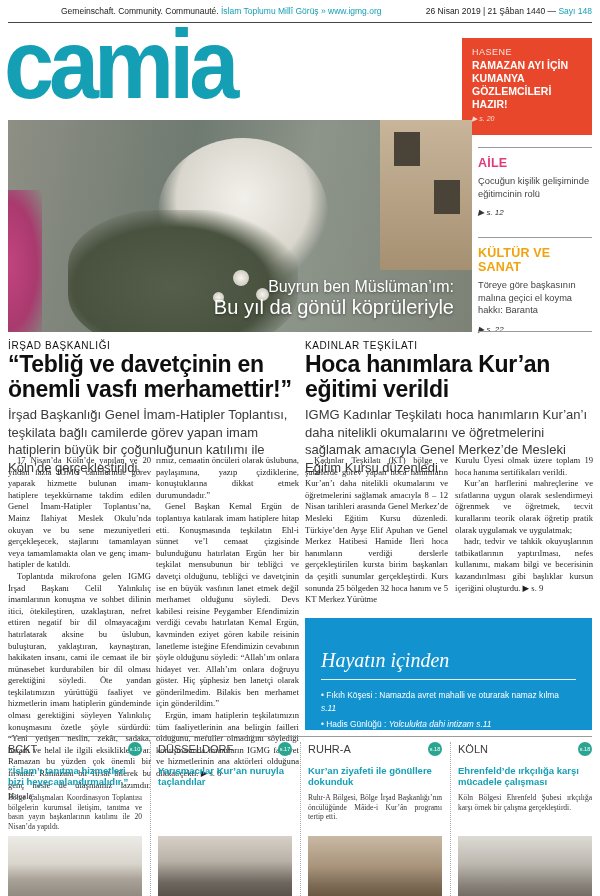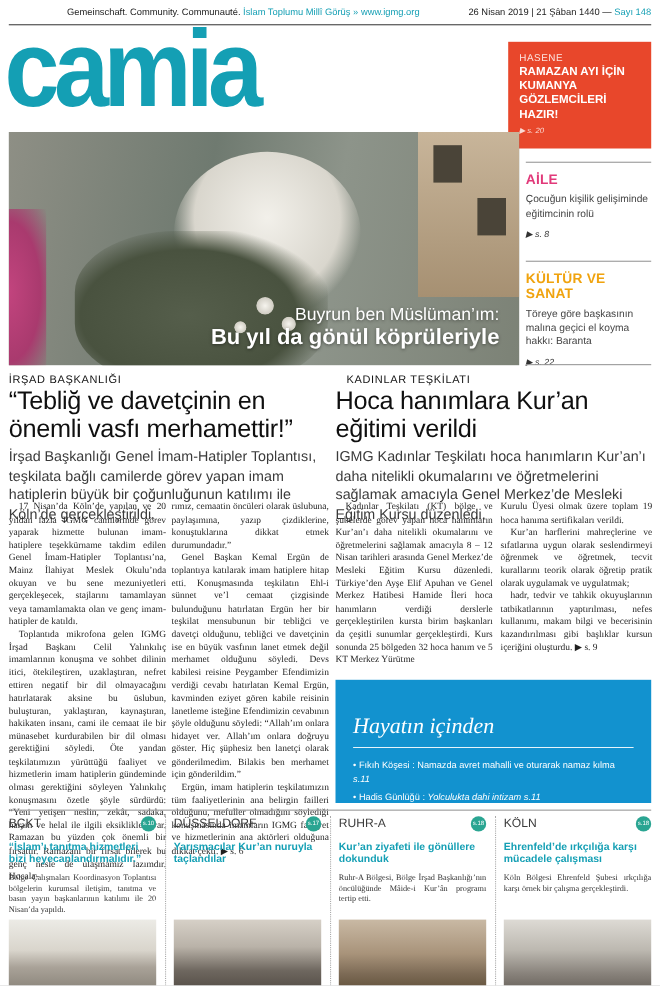--- a/index.html
+++ b/index.html
@@ -27,32 +27,32 @@
   .hero .scarf{position:absolute;left:150px;top:18px;width:170px;height:150px;border-radius:50%;
                background:radial-gradient(ellipse at 50% 40%,#f2f0ea 0%,#d9d6cd 55%,rgba(120,128,115,0) 72%);}
   .hero .jacket{position:absolute;left:60px;top:90px;width:230px;height:140px;border-radius:40%;
                background:radial-gradient(ellipse at 45% 55%,#555e4b 0%,#49523f 55%,rgba(90,98,84,0) 75%);}
   .hero .pink{position:absolute;left:0;top:70px;width:34px;height:150px;
               background:radial-gradient(ellipse at 0% 50%,#c2447e 0%,#a93a6e 60%,rgba(120,128,115,0) 100%);}
   .hero .flower{position:absolute;border-radius:50%;background:radial-gradient(circle,#f6f4ee 0%,#cfccc2 70%,rgba(0,0,0,0) 75%);}
   .caption{position:absolute;right:18px;bottom:12px;text-align:right;color:#fff;
            text-shadow:0 1px 3px rgba(0,0,0,.45);}
   .caption .l1{font-size:16px;}
-  .caption .l2{font-size:20px;font-weight:bold;line-height:1.18;}
+  .caption .l2{font-size:20px;font-weight:normal;line-height:1.18;}
   .caption .ref{font-size:8px;font-style:italic;opacity:.85;}
   
   .side{position:absolute;left:478px;width:114px;}
   .side .head{font-weight:bold;font-size:12.5px;letter-spacing:.2px;}
   .side .txt{font-size:9.3px;color:#444;line-height:1.35;margin-top:5px;}
   .side .ref{font-size:8px;font-style:italic;color:#333;margin-top:8px;}
   .pink-h{color:#e13a7a;}
   .orange-h{color:#f0a30e;}
   
   .kicker{position:absolute;font-size:10px;letter-spacing:.6px;color:#111;}
-  .headline{position:absolute;font-size:23px;font-weight:normal;line-height:1.1;color:#0f0f0f;letter-spacing:-.3px;}
+  .headline{position:absolute;font-size:23px;font-weight:bold;line-height:1.1;color:#0f0f0f;letter-spacing:-.3px;}
   .lede{position:absolute;font-size:13px;line-height:1.36;color:#3a3a3a;}
   .bodycol{position:absolute;width:143px;font-family:"Liberation Serif",serif;font-size:8.6px;
            line-height:1.35;color:#1f1f1f;text-align:justify;}
   .bodycol p{margin:0;text-indent:9px;}
   .bodycol p.cont{text-indent:0;}
   
   .hayat{position:absolute;left:305px;top:618px;width:287px;height:112px;background:#1292cf;color:#fff;
          box-sizing:border-box;padding:13px 16px;}
   .hayat .title{font-family:"Liberation Serif",serif;font-style:italic;font-size:20px;
                 border-bottom:1px solid rgba(255,255,255,.9);padding-bottom:7px;margin-bottom:9px;margin-top:18px;}
@@ -107,21 +107,21 @@
     <div class="caption">
       <div class="l1">Buyrun ben Müslüman’ım:</div>
       <div class="l2">Bu yıl da gönül köprüleriyle</div>
     </div>
   </div>
 
   <div class="rule thin" style="top:147px;left:478px;right:8px"></div>
   <div class="side" style="top:156px">
     <div class="head pink-h">AİLE</div>
     <div class="txt">Çocuğun kişilik gelişiminde eğitimcinin rolü</div>
-    <div class="ref">▶ s. 8</div>
+    <div class="ref">▶ s. 12</div>
   </div>
   <div class="rule thin" style="top:237px;left:478px;right:8px"></div>
   <div class="side" style="top:246px">
     <div class="head orange-h">KÜLTÜR VE SANAT</div>
     <div class="txt">Töreye göre başkasının malına geçici el koyma hakkı: Baranta</div>
     <div class="ref">▶  s. 22</div>
   </div>
   <div class="rule thin" style="top:331px;left:478px;right:8px"></div>
 
   <div class="kicker" style="left:8px;top:340px">İRŞAD BAŞKANLIĞI</div>
@@ -130,21 +130,21 @@
   <div class="bodycol" style="left:8px;top:455px">
     <p>17 Nisan’da Köln’de yapılan ve 20 yıldan fazla IGMG camilerinde görev yaparak hizmette bulunan imam-hatiplere teşekkürname takdim edilen Genel İmam-Hatipler Toplantısı’na, Mainz İlahiyat Meslek Okulu’nda okuyan ve bu sene mezuniyetleri gerçekleşecek, stajlarını tamamlayan veya tamamlamakta olan ve genç imam-hatipler de katıldı.</p>
     <p>Toplantıda mikrofona gelen IGMG İrşad Başkanı Celil Yalınkılıç imamlarının konuşma ve sohbet dilinin itici, ötekileştiren, uzaklaştıran, nefret ettiren negatif bir dil olmayacağını hatırlatarak aksine bu üslubun, buluşturan, yaklaştıran, kaynaştıran, hakikaten insanı, cami ile cemaat ile bir münasebet kurdurabilen bir dil olması gerektiğini söyledi. Öte yandan teşkilatımızın yürüttüğü faaliyet ve hizmetlerin imam hatiplerin gündeminde olması gerektiğini söyleyen Yalınkılıç konuşmasını özetle şöyle sürdürdü: “Yeni yetişen neslin, zekât, sadaka, haram ve helal ile ilgili eksiklikleri var. Ramazan bu yüzden çok önemli bir fırsattır. Ramazanı bir fırsat bilerek bu genç nesle de ulaşmamız lazımdır. Hocala-</p>
   </div>
   <div class="bodycol" style="left:156px;top:455px">
     <p class="cont">rımız, cemaatin öncüleri olarak üslubuna, paylaşımına, yazıp çizdiklerine, konuştuklarına dikkat etmek durumundadır.”</p>
     <p>Genel Başkan Kemal Ergün de toplantıya katılarak imam hatiplere hitap etti. Konuşmasında teşkilatın Ehl-i sünnet ve’l cemaat çizgisinde bulunduğunu hatırlatan Ergün her bir teşkilat mensubunun bir tebliğci ve davetçi olduğunu, tebliğci ve davetçinin ise en büyük vasfının lanet etmek değil merhamet olduğunu söyledi. Devs kabilesi reisine Peygamber Efendimizin verdiği cevabı hatırlatan Kemal Ergün, kavminden eziyet gören kabile reisinin lanetleme isteğine Efendimizin cevabının şöyle olduğunu söyledi: “Allah’ım onlara hidayet ver. Allah’ım onlara doğruyu göster. Hiç şüphesiz ben lanetçi olarak gönderilmedim. Bilakis ben merhamet için gönderildim.”</p>
     <p>Ergün, imam hatiplerin teşkilatımızın tüm faaliyetlerinin ana belirgin failleri olduğunu, mefuller olmadığını söylediği konuşmasında imamların IGMG faaliyet ve hizmetlerinin ana aktörleri olduğuna dikkat çekti. ▶ s. 6</p>
   </div>
 
-  <div class="kicker" style="left:315px;top:340px">KADINLAR TEŞKİLATI</div>
+  <div class="kicker" style="left:305px;top:340px">KADINLAR TEŞKİLATI</div>
   <div class="headline" style="left:305px;top:352px;width:290px">Hoca hanımlara Kur’an eğitimi verildi</div>
   <div class="lede" style="left:305px;top:406px;width:290px">IGMG Kadınlar Teşkilatı hoca hanımların Kur’an’ı daha nitelikli okumalarını ve öğretmelerini sağlamak amacıyla Genel Merkez’de Mesleki Eğitim Kursu düzenledi.</div>
   <div class="bodycol" style="left:305px;top:455px;height:152px;overflow:hidden">
     <p>Kadınlar Teşkilatı (KT) bölge ve şubelerde görev yapan hoca hanımların Kur’an’ı daha nitelikli okumalarını ve öğretmelerini sağlamak amacıyla 8 – 12 Nisan tarihleri arasında Genel Merkez’de Mesleki Eğitim Kursu düzenledi. Türkiye’den Ayşe Elif Apuhan ve Genel Merkez Hatibesi Hamide İleri hoca hanımların verdiği derslerle gerçekleştirilen kursta birim başkanları da çeşitli sunumlar gerçekleştirdi. Kurs sonunda 25 bölgeden 32 hoca hanım ve 5 KT Merkez Yürütme</p>
   </div>
   <div class="bodycol" style="left:455px;top:455px;width:138px">
     <p class="cont">Kurulu Üyesi olmak üzere toplam 19 hoca hanıma sertifikaları verildi.</p>
     <p>Kur’an harflerini mahreçlerine ve sıfatlarına uygun olarak seslendirmeyi öğrenmek ve öğretmek, tecvit kurallarını teorik olarak öğretip pratik olarak uygulamak ve uygulatmak;</p>
     <p>hadr, tedvir ve tahkik okuyuşlarının tatbikatlarının yaptırılması, nefes kullanımı, makam bilgi ve becerisinin kazandırılması gibi başlıklar kursun içeriğini oluşturdu. ▶ s. 9</p>
   </div>

